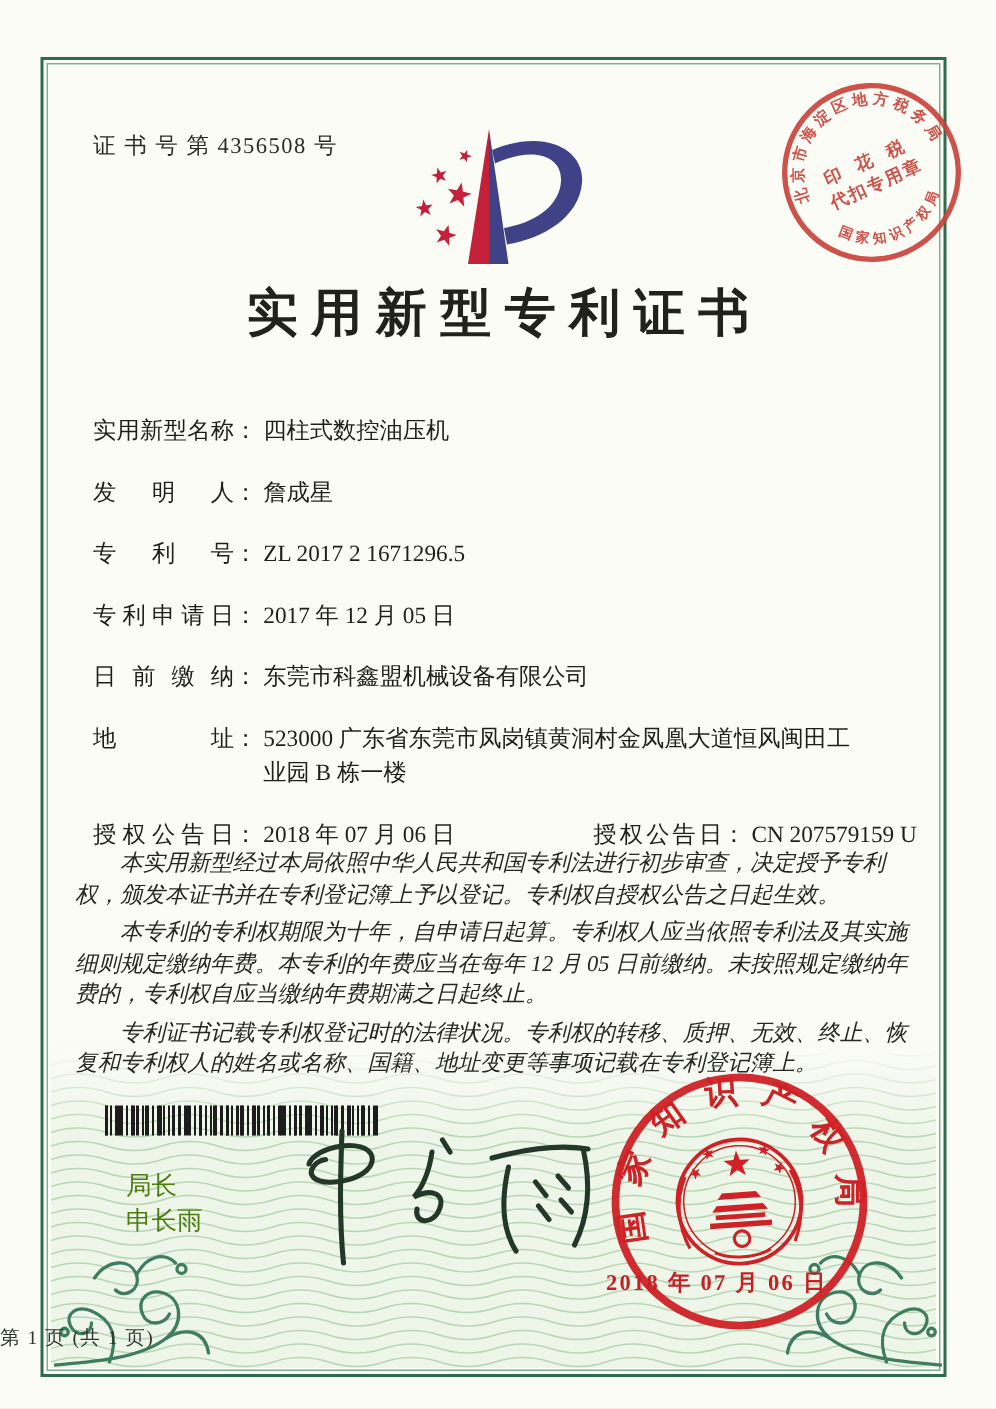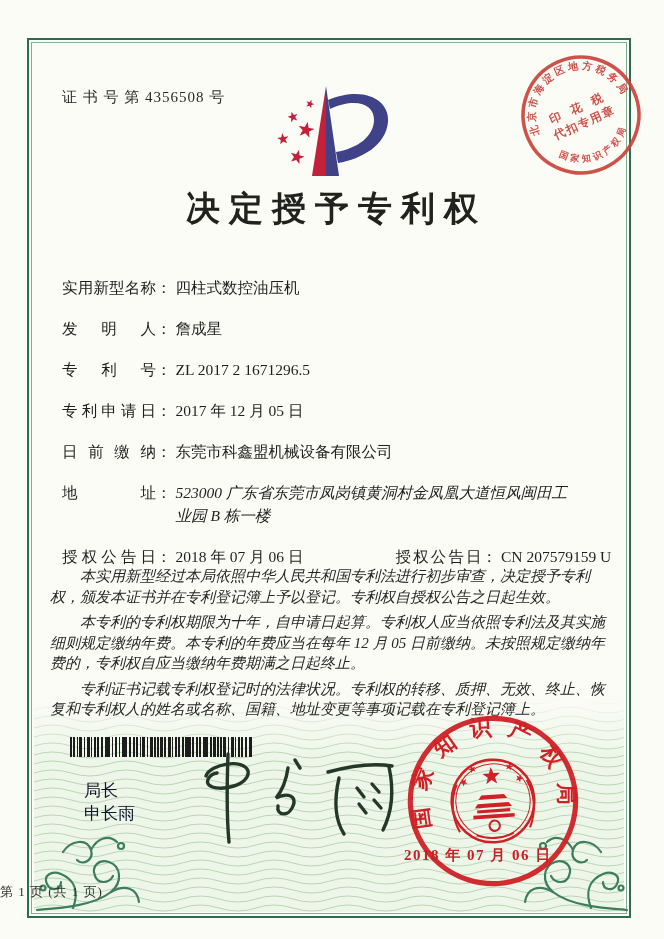--- a/index.html
+++ b/index.html
@@ -28,35 +28,35 @@
   .title{
     position:absolute;left:0;top:186px;width:100%;text-align:center;
     font-size:34px;font-weight:600;letter-spacing:9px;padding-left:9px;box-sizing:border-box;color:#21211d;
   }
   
   .fields{position:absolute;left:62px;top:276px;width:520px;font-size:15.5px;color:#1e1e1c;}
   .field{display:flex;line-height:23px;margin-bottom:18px;}
   .flabel{display:inline-block;width:94px;text-align:justify;text-align-last:justify;flex:0 0 auto;}
   .fcolon{flex:0 0 auto;}
   .fvalue{margin-left:4px;}
-  .field.addr .fvalue{max-width:396px;font-style:italic;}
+  .field.addr .fvalue{max-width:396px;}
   .grant-row{display:flex;line-height:23px;}
   .grant-row .fvalue{width:196px;flex:0 0 auto;}
   .grant-row .flabel2{display:inline-block;width:86px;text-align:justify;text-align-last:justify;margin-left:24px;flex:0 0 auto;}
   
   .paras{position:absolute;left:50px;top:566px;width:564px;font-size:15px;line-height:20.5px;font-style:italic;color:#262624;}
   .paras p{margin:0 0 5px;text-indent:2em;}
   
   .barcode{
     position:absolute;left:70px;top:737px;width:182px;height:20px;
     background:
       repeating-linear-gradient(90deg,#1c1c1c 0 1.5px,transparent 1.5px 3.5px),
       repeating-linear-gradient(90deg,#1c1c1c 0 2px,transparent 2px 9px);
   }
-  .signer{position:absolute;left:84px;top:779px;font-family:"Liberation Sans","DejaVu Sans",sans-serif;font-size:17px;color:#0f172a;}
+  .signer{position:absolute;left:84px;top:779px;font-family:"Liberation Sans","DejaVu Sans",sans-serif;font-size:17px;color:#4d7c0f;}
   .signer .name{margin-top:0;}
   .signature{position:absolute;left:168px;top:740px;}
   .seal-main{position:absolute;left:400px;top:708px;transform:rotate(-4deg);}
   .seal-date{position:absolute;left:404px;top:846px;font-size:15px;letter-spacing:1.5px;color:#c81f25;font-weight:600;}
   .footer{position:absolute;left:0;top:883px;width:100%;font-size:13px;color:#30342f;letter-spacing:1px;}
   .seal-tax{position:absolute;left:514px;top:48px;transform:rotate(-24deg);opacity:.92;}
   .seal-text{fill:#c9443c;font-family:"Liberation Serif","DejaVu Serif",serif;font-weight:600;}
 </style>
 </head>
 <body>
@@ -130,21 +130,21 @@
     <path d="M66,22 C102,7 128,22 126,44 C124,67 100,81 76,85 L74,74 C97,70 111,58 112,43 C113,26 94,19 68,31 Z" fill="#3f4286"></path>
     <polygon points="64,8 50,98 64,98" fill="#c4203a"></polygon>
     <polygon points="64,8 64,98 77,98" fill="#3f4286"></polygon>
     <use href="#lstar" transform="translate(48,26) rotate(20) scale(4.5)"></use>
     <use href="#lstar" transform="translate(31,39) rotate(-15) scale(5.5)"></use>
     <use href="#lstar" transform="translate(44,52) rotate(12) scale(8.5)"></use>
     <use href="#lstar" transform="translate(21,61) rotate(-8) scale(6)"></use>
     <use href="#lstar" transform="translate(35,79) rotate(16) scale(7.5)"></use>
   </svg>
 
-  <div class="title">决定授予专利权</div>
+  <div class="title">实用新型专利证书</div>
 
   <svg class="seal-tax" width="134" height="134" viewBox="0 0 132 132">
     <defs>
       <path id="taxArcTop" d="M21.7,73.8 A45,45 0 1 1 110.3,73.8" fill="none"></path>
       <path id="taxArcBot" d="M28.3,92.4 A46,46 0 0 0 103.7,92.4" fill="none"></path>
     </defs>
     <circle cx="66" cy="66" r="57" fill="none" stroke="#c9443c" stroke-width="3.5"></circle>
     <text class="seal-text" font-size="10" letter-spacing="3">
       <textPath href="#taxArcTop" startOffset="50%" text-anchor="middle">北京市海淀区地方税务局</textPath>
     </text>

